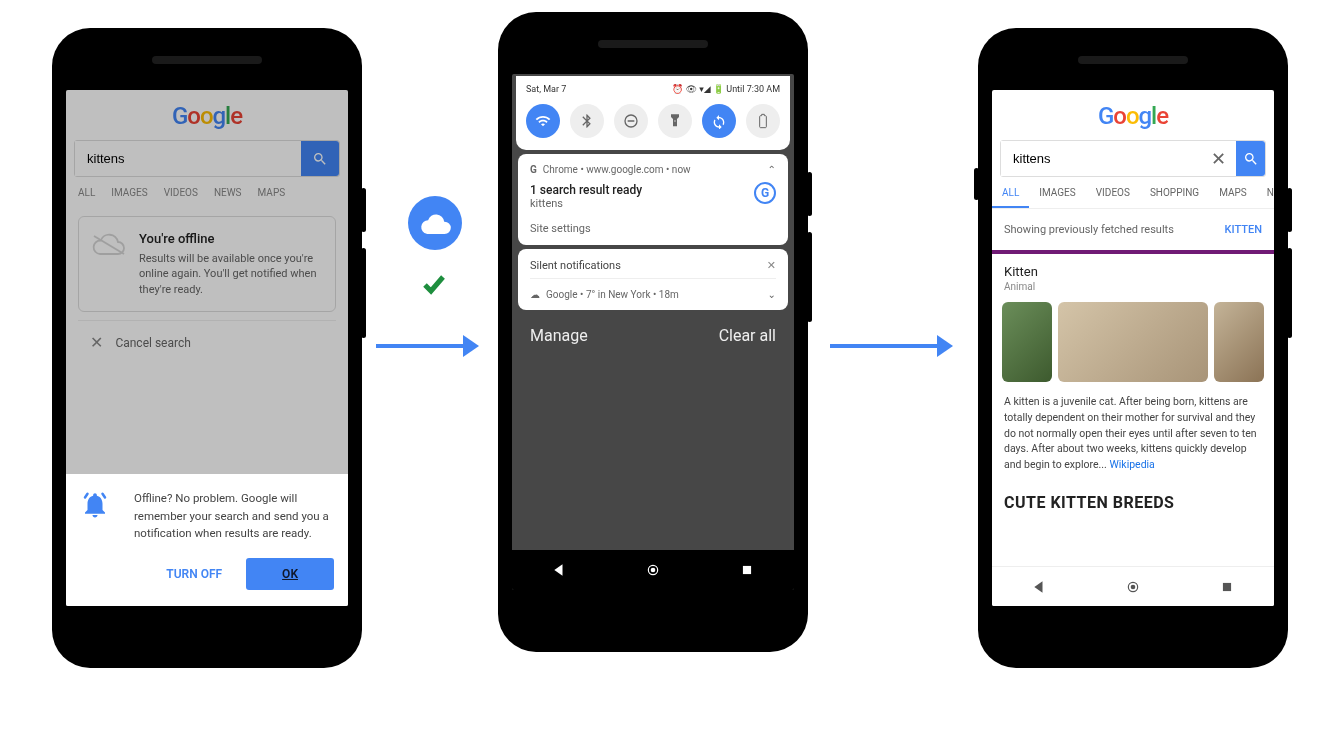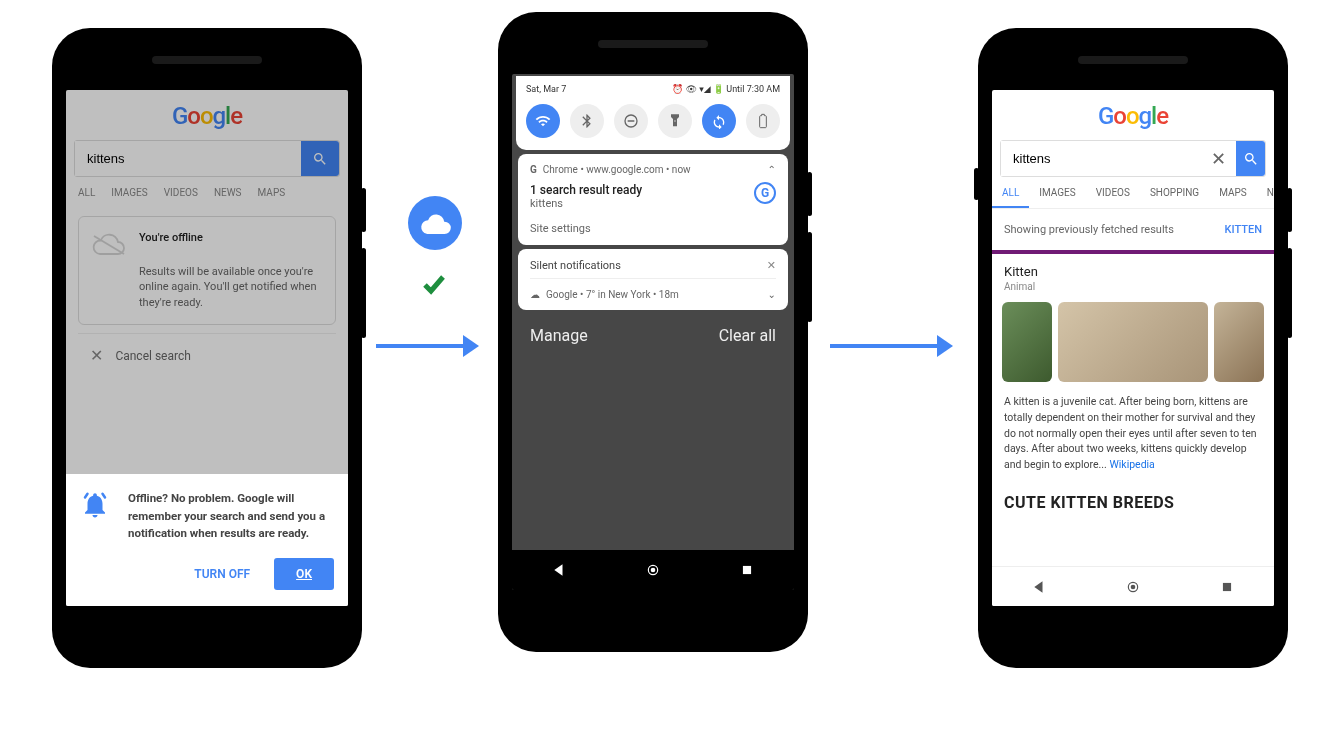--- a/index.html
+++ b/index.html
@@ -53,30 +53,30 @@
     
     .p1 .screen { background: #fff; }
     .p1-dim { position: absolute; inset: 0; background: rgba(0,0,0,0.25); }
     .search-bar { display: flex; margin: 0 8px; border: 1px solid #ddd; border-radius: 3px; }
     .search-bar input { flex: 1; border: none; padding: 10px 12px; font-size: 13px; outline: none; }
     .search-btn { width: 38px; background: #4285f4; display: flex; align-items: center; justify-content: center; border-radius: 0 3px 3px 0; }
     .search-icon-svg { width: 16px; height: 16px; fill: #fff; }
     .tabs { display: flex; gap: 16px; padding: 10px 12px; font-size: 10px; color: #888; }
     .offline-card { margin: 8px 12px; border: 1px solid #ddd; border-radius: 6px; padding: 14px 12px; display: flex; gap: 12px; }
     .cloud-off { width: 36px; height: 24px; opacity: 0.35; flex-shrink: 0; margin-top: 2px; }
-    .offline-title { font-size: 11px; font-weight: 500; color: #222; margin-bottom: 20px; }
+    .offline-title { font-size: 13px; font-weight: 500; color: #222; margin-bottom: 5px; }
     .offline-text { font-size: 11px; color: #666; line-height: 1.4; }
     .cancel-row { padding: 12px; font-size: 12px; color: #666; display: flex; align-items: center; gap: 12px; border-top: 1px solid #eee; margin: 0 12px; }
     .bottom-sheet { position: absolute; bottom: 0; left: 0; right: 0; background: #fff; padding: 16px 14px; }
-    .sheet-row { display: flex; gap: 18px; margin-bottom: 16px; font-weight: bold; }
+    .sheet-row { display: flex; gap: 24px; margin-bottom: 16px; }
     .bell-icon { width: 30px; height: 30px; fill: #4285f4; flex-shrink: 0; }
     .sheet-text { font-size: 11.5px; color: #444; line-height: 1.5; }
     .sheet-btns { display: flex; justify-content: flex-end; gap: 12px; align-items: center; }
     .btn-flat { color: #4285f4; font-size: 12px; font-weight: 600; padding: 8px 12px; }
-    .btn-raised { background: #4285f4; color: #ffffff; font-size: 12px; font-weight: 600; padding: 9px 22px; border-radius: 3px; text-decoration: underline; }
+    .btn-raised { background: #4285f4; color: #0f172a; font-size: 12px; font-weight: 600; padding: 9px 36px; border-radius: 3px; text-decoration: underline; }
 
     
     .p2 .screen { background: #474747; }
     .qs-panel { background: #fff; border-radius: 0 0 10px 10px; margin: 2px 4px 0; padding: 8px 10px 12px; }
     .qs-top { display: flex; justify-content: space-between; font-size: 9px; color: #333; margin-bottom: 10px; }
     .qs-icons { display: flex; justify-content: space-between; }
     .qs-btn { width: 34px; height: 34px; border-radius: 50%; background: #eee; display: flex; align-items: center; justify-content: center; }
     .qs-btn.on { background: #4285f4; }
     .qs-btn svg { width: 16px; height: 16px; fill: #666; }
     .qs-btn.on svg { fill: #fff; }

